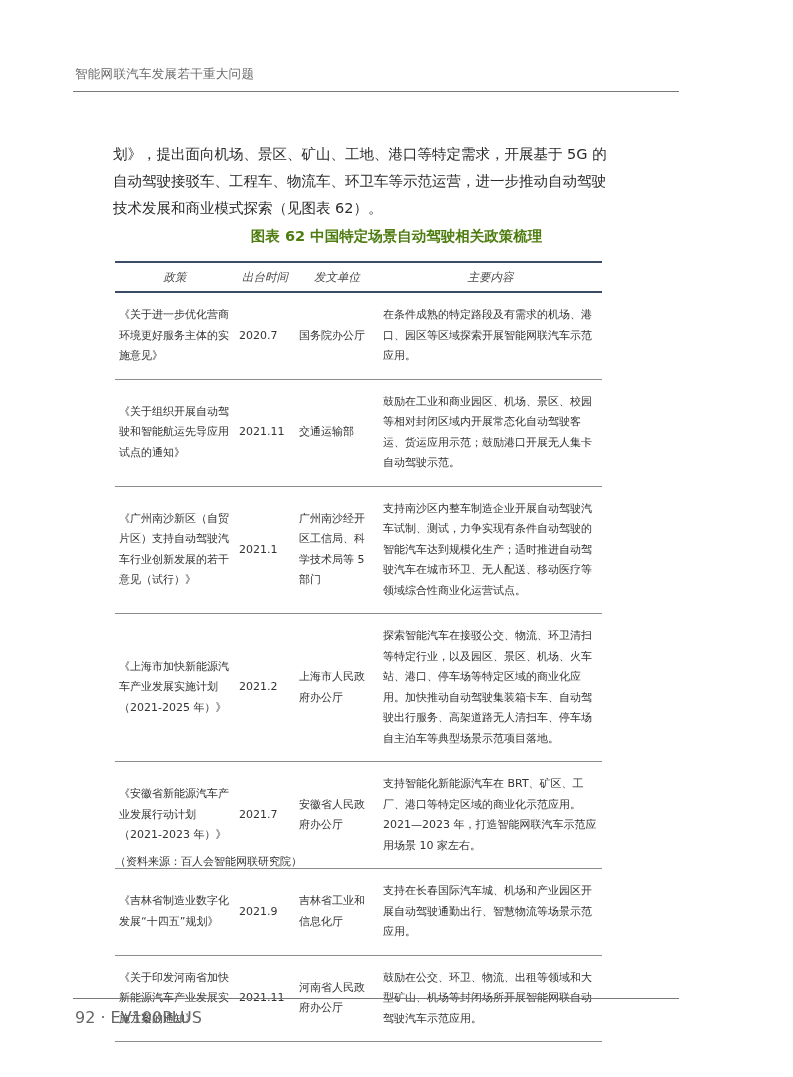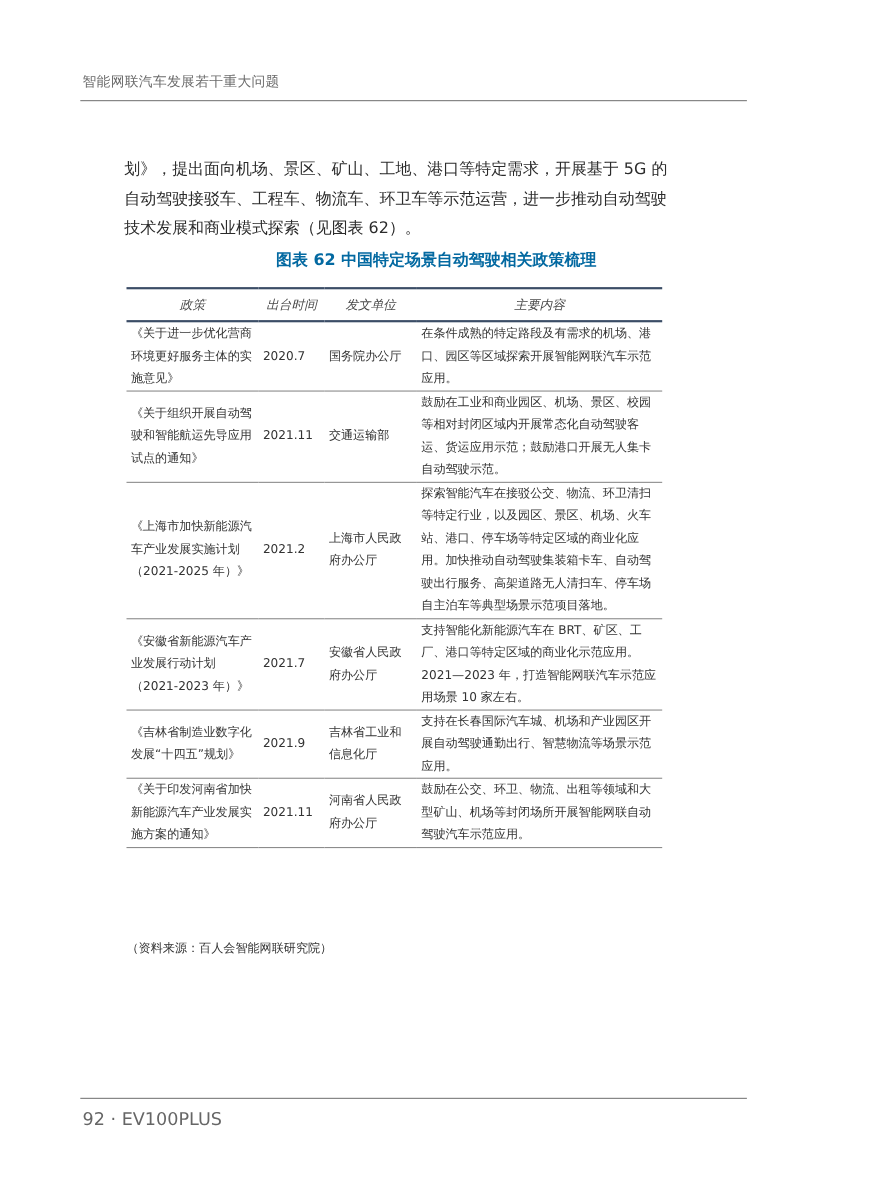--- a/index.html
+++ b/index.html
@@ -1,24 +1,24 @@
 <!DOCTYPE html>
 <html><head>
   <meta charset="utf-8">
   <style>
     html, body { margin: 0; padding: 0; background: #ffffff; }
     body { width: 793px; height: 1077px; position: relative; overflow: hidden;
       font-family: "DejaVu Sans", "Liberation Sans", sans-serif; color: #2b2b2b; }
     .running-head { position: absolute; left: 75px; top: 66px; font-size: 12.5px; color: #6b6b6b; letter-spacing: 0.3px; text-align: right; }
     .head-rule { position: absolute; left: 73px; top: 91px; width: 606px; height: 1px; background: #7a7a7a; }
     .para { position: absolute; left: 113px; top: 141px; width: 498px; font-size: 14.5px; line-height: 27px; color: #2b2b2b; }
-    .caption { position: absolute; left: 0; width: 793px; top: 227px; text-align: center; font-size: 14.5px; font-weight: bold; color: #0369a1; }
+    .caption { position: absolute; left: 0; width: 793px; top: 227px; text-align: center; font-size: 14.5px; font-weight: bold; color: #4d7c0f; }
     table.policy { position: absolute; left: 115px; top: 261px; width: 487px; border-collapse: collapse; font-size: 11px; color: #333; }
     table.policy th { font-weight: normal; color: #4a4a4a; font-size: 11.5px; height: 28px; padding: 0; border-top: 2px solid #3b4d66; border-bottom: 2px solid #3b4d66; font-style: italic; }
-    table.policy td { border-bottom: 1px solid #8c8c8c; padding: 0 4px; line-height: 20.5px; vertical-align: middle; }
+    table.policy td { border-bottom: 1px solid #8c8c8c; padding: 12px 4px; line-height: 20.5px; vertical-align: middle; }
     td.c-name { width: 112px; padding-left: 4px; }
     td.c-date { width: 52px; padding-left: 6px; }
     td.c-org { width: 76px; padding-left: 4px; }
     td.c-content { padding-left: 8px; }
     .source { position: absolute; left: 115px; top: 854px; font-size: 11px; color: #333; }
     .foot-rule { position: absolute; left: 73px; top: 998px; width: 606px; height: 1px; background: #7a7a7a; }
     .folio { position: absolute; left: 75px; top: 1008px; font-size: 16px; color: #666; }
   </style>
 </head>
 <body>
@@ -46,20 +46,26 @@
       <td class="c-org">国务院办公厅</td>
       <td class="c-content">在条件成熟的特定路段及有需求的机场、港口、园区等区域探索开展智能网联汽车示范应用。</td>
     </tr>
     <tr>
       <td class="c-name">《关于组织开展自动驾驶和智能航运先导应用试点的通知》</td>
       <td class="c-date">2021.11</td>
       <td class="c-org">交通运输部</td>
       <td class="c-content">鼓励在工业和商业园区、机场、景区、校园等相对封闭区域内开展常态化自动驾驶客运、货运应用示范；鼓励港口开展无人集卡自动驾驶示范。</td>
     </tr>
     <tr>
+      <td class="c-name">《广州南沙新区（自贸片区）支持自动驾驶汽车行业创新发展的若干意见（试行）》</td>
+      <td class="c-date">2021.1</td>
+      <td class="c-org">广州南沙经开区工信局、科学技术局等 5 部门</td>
+      <td class="c-content">支持南沙区内整车制造企业开展自动驾驶汽车试制、测试，力争实现有条件自动驾驶的智能汽车达到规模化生产；适时推进自动驾驶汽车在城市环卫、无人配送、移动医疗等领域综合性商业化运营试点。</td>
+    </tr>
+    <tr>
       <td class="c-name">《上海市加快新能源汽车产业发展实施计划（2021-2025 年）》</td>
       <td class="c-date">2021.2</td>
       <td class="c-org">上海市人民政府办公厅</td>
       <td class="c-content">探索智能汽车在接驳公交、物流、环卫清扫等特定行业，以及园区、景区、机场、火车站、港口、停车场等特定区域的商业化应用。加快推动自动驾驶集装箱卡车、自动驾驶出行服务、高架道路无人清扫车、停车场自主泊车等典型场景示范项目落地。</td>
     </tr>
     <tr>
       <td class="c-name">《安徽省新能源汽车产业发展行动计划（2021-2023 年）》</td>
       <td class="c-date">2021.7</td>
       <td class="c-org">安徽省人民政府办公厅</td>
       <td class="c-content">支持智能化新能源汽车在 BRT、矿区、工厂、港口等特定区域的商业化示范应用。2021—2023 年，打造智能网联汽车示范应用场景 10 家左右。</td>

